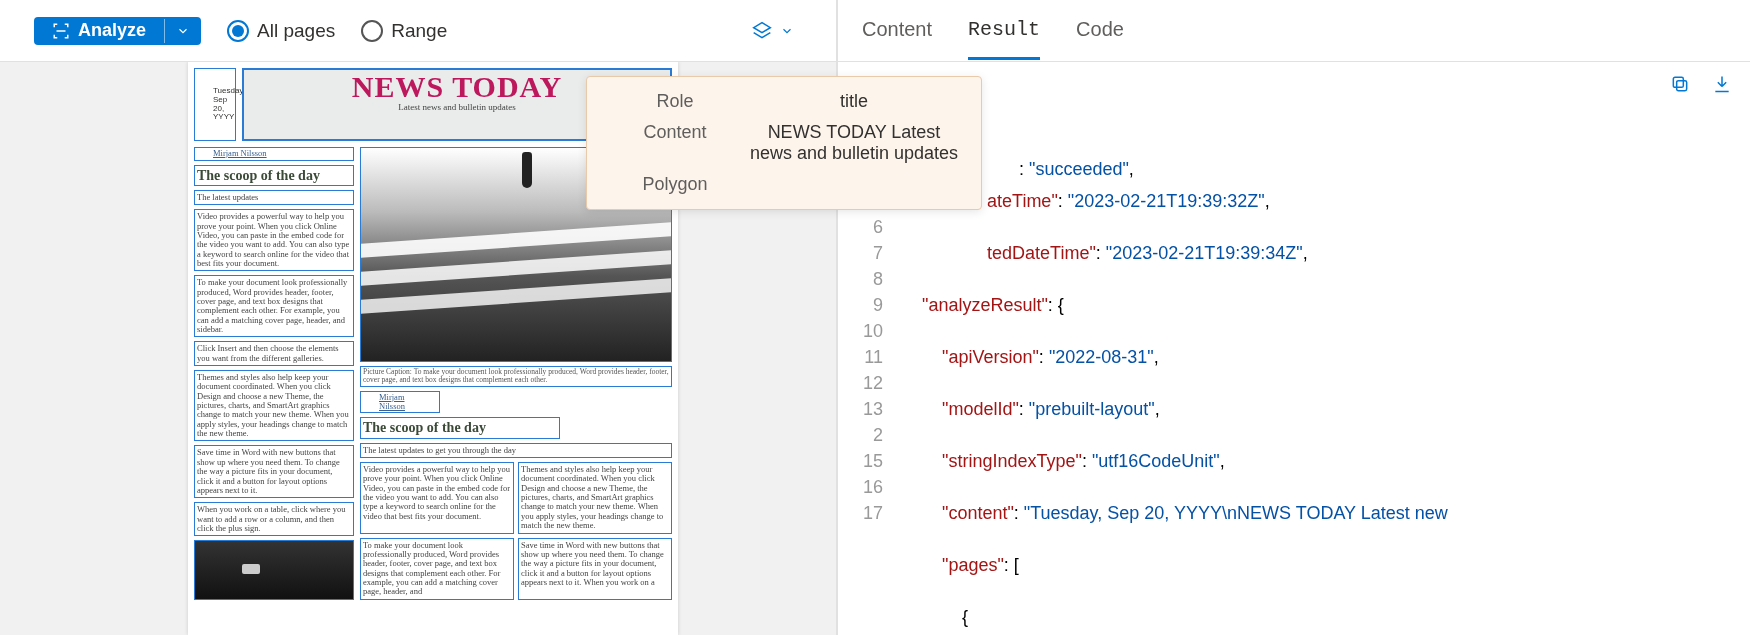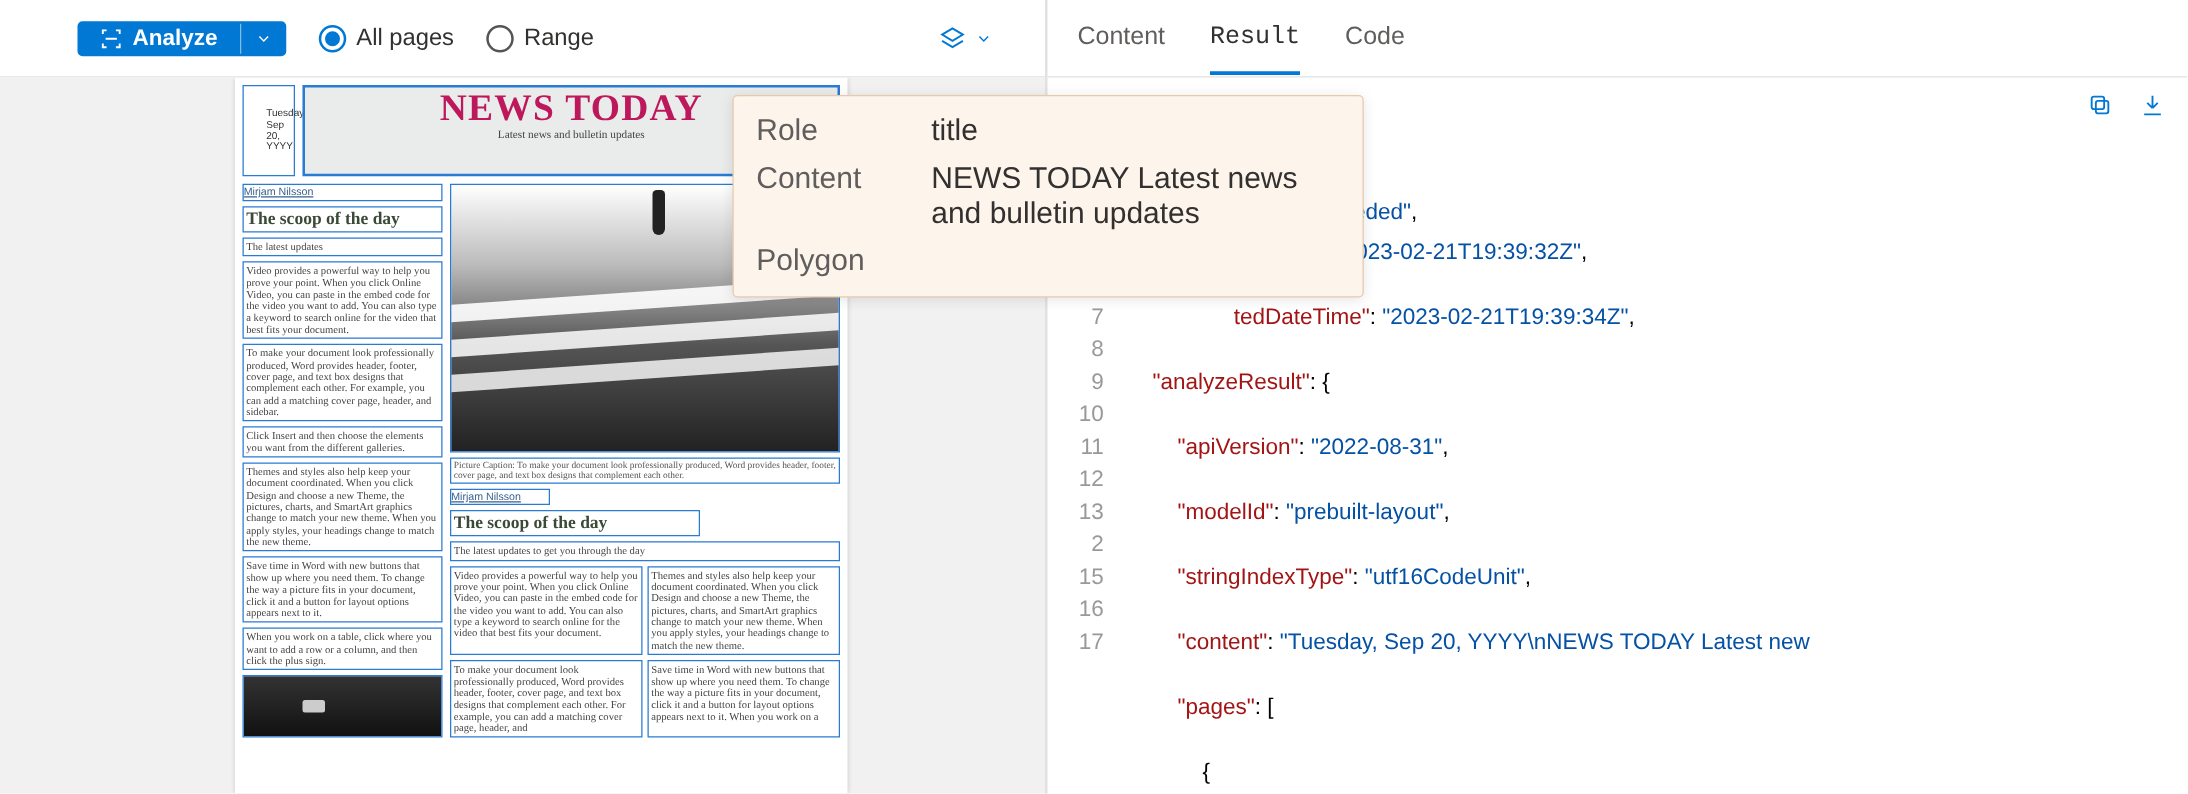--- a/index.html
+++ b/index.html
@@ -19,21 +19,21 @@
   }
   * { box-sizing: border-box; font-family: "Segoe UI", Arial, sans-serif; }
   body { margin:0; padding:0; color:var(--text); background:#fff; width:1750px; height:635px; overflow:hidden; position:relative; }
 
   .root { display:flex; height:635px; }
   .left { flex:0 0 838px; border-right:2px solid var(--border); display:flex; flex-direction:column; }
   .right { flex:1; display:flex; flex-direction:column; }
 
   
   .toolbar { height:62px; display:flex; align-items:center; padding:0 18px 0 34px; border-bottom:1px solid var(--border); gap:20px; }
-  .analyze-btn { display:flex; align-items:center; background:var(--blue); color:#fff; border-radius:4px; height:28px; overflow:hidden; font-size:18px; font-weight:600; cursor:pointer;margin-left:28px; }
+  .analyze-btn { display:flex; align-items:center; background:var(--blue); color:#fff; border-radius:4px; height:28px; overflow:hidden; font-size:18px; font-weight:600; cursor:pointer; }
   .analyze-btn .main { display:flex; align-items:center; gap:8px; padding:0 18px; }
   .analyze-btn .sep { width:1px; height:24px; background:rgba(255,255,255,.5); }
   .analyze-btn .ddl { width:36px; display:flex; align-items:center; justify-content:center; }
   .radio-row { display:flex; align-items:center; gap:26px; margin-left:6px; }
   .radio-opt { display:flex; align-items:center; gap:8px; font-size:19px; cursor:pointer; }
   .radio { width:22px; height:22px; border-radius:50%; border:2px solid #555; display:flex; align-items:center; justify-content:center; }
   .radio.checked { border-color:var(--blue); }
   .radio.checked::after { content:""; width:12px; height:12px; border-radius:50%; background:var(--blue); }
   .toolbar .spacer { flex:1; }
   .layers { color:var(--blue); display:flex; align-items:center; gap:8px; cursor:pointer; margin-right:24px; }
@@ -44,32 +44,32 @@
   .doc .hdr { display:flex; gap:6px; }
   .datebox { width:42px; border:1px solid #2a7bd4; font-size:8px; padding:18px; }
   .titleblock { flex:1; border:2px solid #2a7bd4; text-align:center; background:#e9eceb; }
   .titleblock .big { font-family:"Times New Roman",serif; font-weight:700; font-size:30px; letter-spacing:1px; color:#be185d; }
   .titleblock .sub { font-family:Georgia,serif; font-size:9px; padding-bottom:2px; color:#444; }
   .cols { display:flex; gap:6px; margin-top:6px; }
   .colL { width:160px; display:flex; flex-direction:column; gap:4px; }
   .colR { flex:1; display:flex; flex-direction:column; gap:4px;justify-content:flex-end; }
   .bluebox { border:1px solid #2a7bd4; padding:2px; font-size:8.5px; color:#444; font-family:Georgia,serif; }
   .bluebox.h { font-family:"Times New Roman",serif; font-weight:700; font-size:14px; color:#3a4a37; }
-  .bluebox.author { text-decoration:underline; color:#39608f; font-family:Liberation Sans, sans-serif; padding:1px 0; }
+  .bluebox.author { text-decoration:underline; color:#39608f; font-family:Liberation Serif, serif; padding:1px 18px; }
   .photo { border:1px solid #2a7bd4; background:linear-gradient(180deg,#fff 0%,#bbb 30%,#555 60%,#222 100%); position:relative; overflow:hidden; }
   .photo.cross { height:215px; }
   .photo.cross::before { content:""; position:absolute; left:0; right:0; top:40%; height:14px; background:rgba(255,255,255,.9); transform:skewY(-4deg); box-shadow:0 28px 0 rgba(255,255,255,.85), 0 56px 0 rgba(255,255,255,.8); }
   .photo.cross::after { content:""; position:absolute; left:52%; top:2%; width:10px; height:36px; background:#222; border-radius:4px 4px 6px 6px; }
   .photcap { border:1px solid #2a7bd4; font-size:7.5px; padding:1px 2px; color:#555; font-family:Georgia,serif; }
   .row { display:flex; gap:4px; }
   .photo.road { height:40px; flex:1; background:linear-gradient(180deg,#333 0%,#111 100%); position:relative; }
   .photo.road::after { content:""; position:absolute; left:30%; top:40%; width:18px; height:10px; background:#ccc; border-radius:2px; }
 
   
-  .popover { position:absolute; left:586px; top:76px; width:505px; background:var(--tooltip-bg); border:1px solid var(--tooltip-border); border-radius:4px; padding:14px 18px; box-shadow:0 2px 10px rgba(0,0,0,.1); z-index:10; font-size:24px; }
+  .popover { position:absolute; left:586px; top:76px; width:396px; background:var(--tooltip-bg); border:1px solid var(--tooltip-border); border-radius:4px; padding:14px 18px; box-shadow:0 2px 10px rgba(0,0,0,.1); z-index:10; font-size:18px;text-align:center; }
   .popover .prow { display:flex; margin-bottom:10px; }
   .popover .plabel { width:140px; color:var(--muted); }
   .popover .pval { flex:1; }
 
   
   .tabs { height:62px; display:flex; align-items:center; padding:0 24px; border-bottom:1px solid var(--border); gap:36px; }
   .tab { font-size:20px; color:var(--muted); padding:16px 0; cursor:pointer; border-bottom:3px solid transparent; }
   .tab.active { color:var(--text); border-bottom-color:var(--sel-tab); font-weight:400;font-family:Liberation Mono, monospace; }
 
   .right-toolbar { height:48px; display:flex; align-items:center; justify-content:flex-end; padding:0 18px; gap:22px; }

